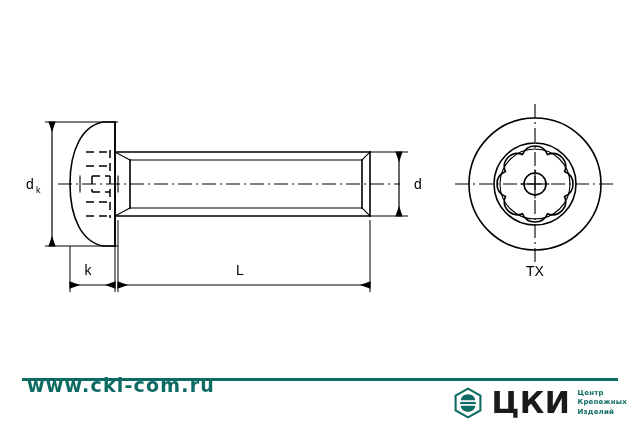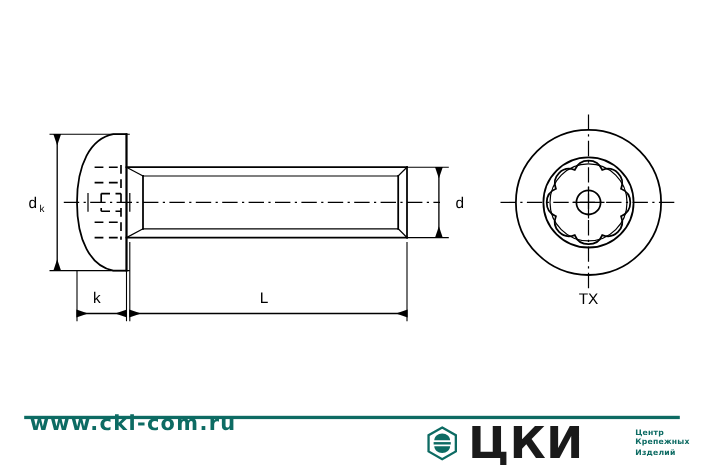--- a/index.html
+++ b/index.html
@@ -69,39 +69,38 @@
 
   .brand-mark {
     width: 30px;
     height: 32px;
     margin-right: 9px;
     flex: 0 0 auto;
   }
 
   .brand-name {
     font-family: "DejaVu Sans", sans-serif;
-    font-size: 40px;
+    font-size: 30px;
     font-weight: bold;
     color: #1a1a1a;
     line-height: 1;
     letter-spacing: 0.5px;
-    margin-right: 24px;
+    margin-right: 7px;
   }
 
   .brand-tagline {
     display: flex;
     flex-direction: column;
     justify-content: center;
     font-family: "DejaVu Sans", sans-serif;
     font-size: 7px;
     font-weight: bold;
     color: #0d6b63;
     line-height: 1.32;
     letter-spacing: 0.2px;
-    margin-left: 23px;
   }
 
   
   .solid-line   { stroke: #000000; stroke-width: 1.6; fill: none; stroke-linecap: square; }
   .solid-thin   { stroke: #000000; stroke-width: 1.1; fill: none; stroke-linecap: square; }
   .hidden-line  { stroke: #000000; stroke-width: 1.5; fill: none; stroke-dasharray: 8 5; stroke-linecap: butt; }
   .center-line  { stroke: #000000; stroke-width: 1.1; fill: none; stroke-dasharray: 14 4 2 4; stroke-linecap: butt; }
   .dim-line     { stroke: #000000; stroke-width: 1.2; fill: none; }
   .ext-line     { stroke: #000000; stroke-width: 1.0; fill: none; }
   .dim-text {

